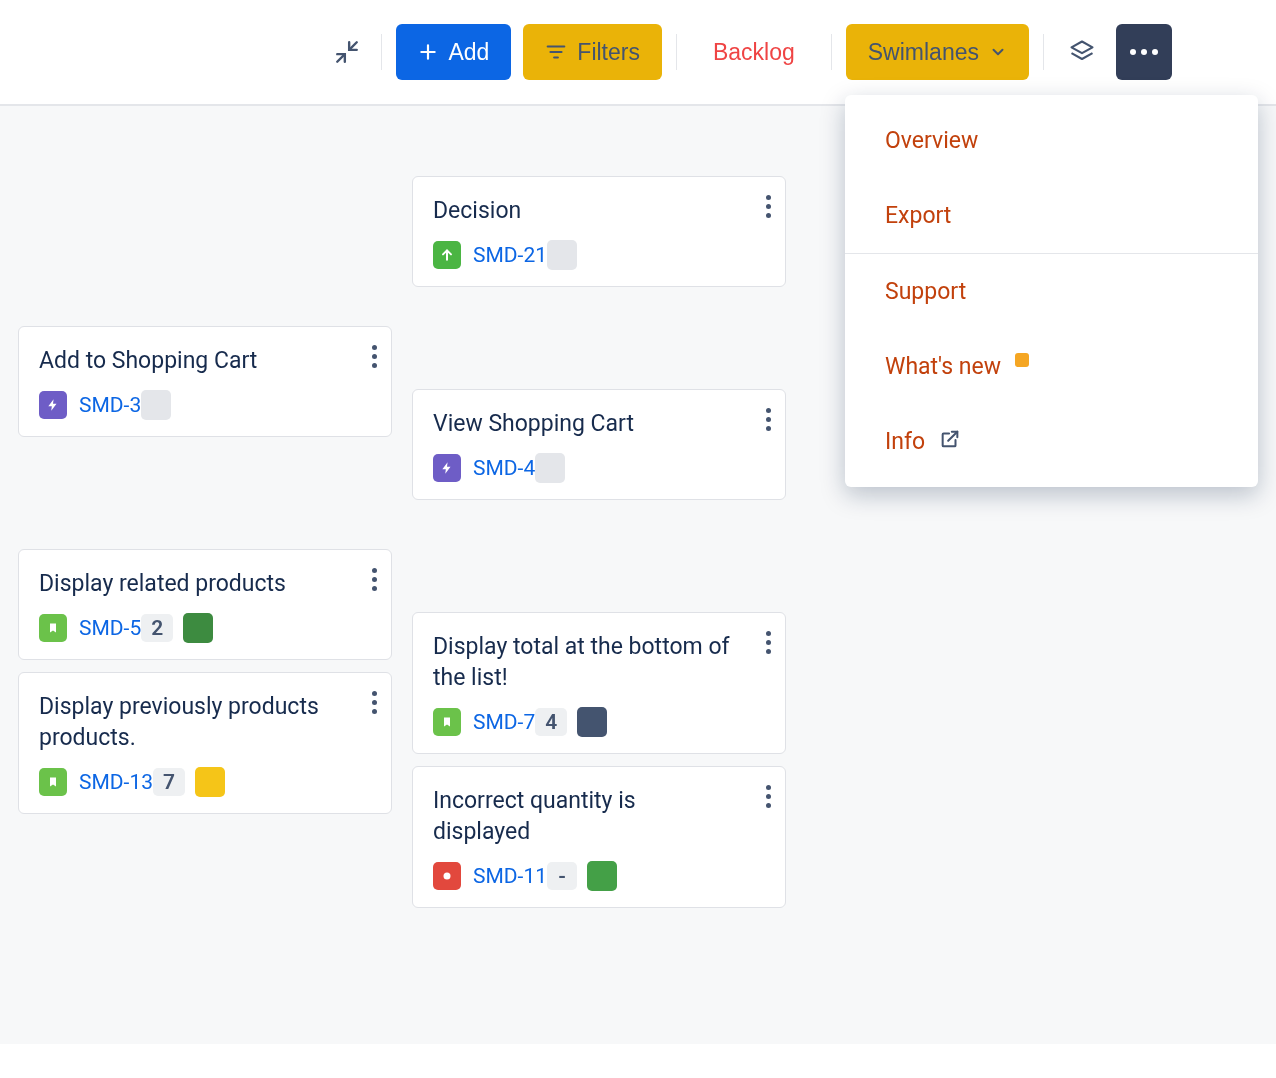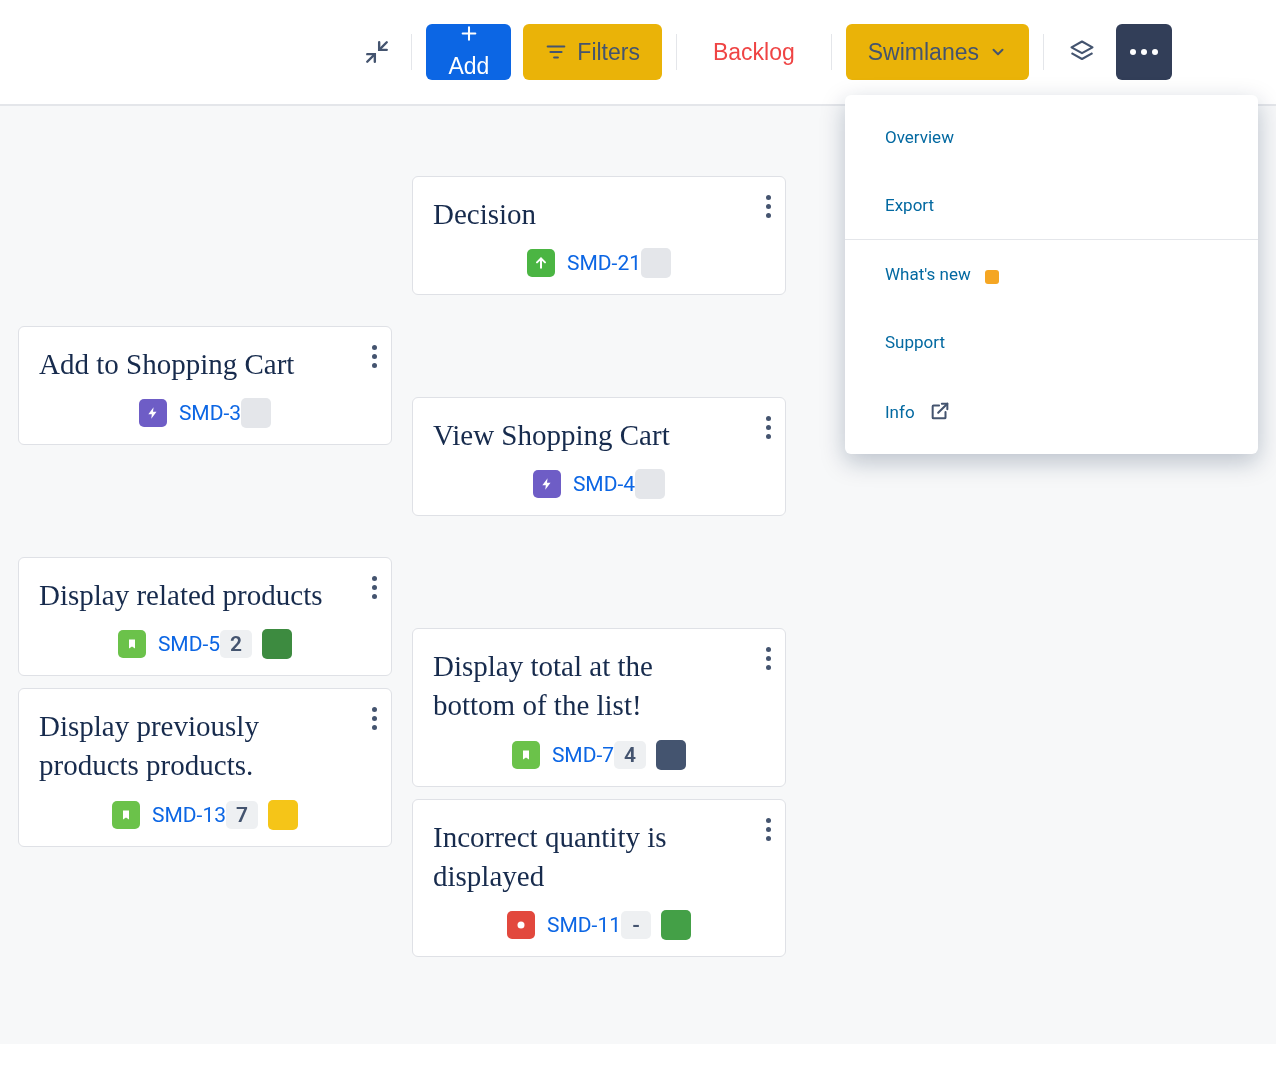--- a/index.html
+++ b/index.html
@@ -27,21 +27,21 @@
   }
   .vdiv {
     width:1px;height:36px;background:#e4e6ea;margin:0 14px;
   }
   .btn {
     display:flex;align-items:center;gap:10px;
     height:56px;padding:0 22px;
     border-radius:6px;font-size:23px;font-weight:500;
     cursor:pointer;border:none;background:transparent;
   }
-  .btn-primary { background:#0c66e4;color:#fff;flex-direction:column; }
+  .btn-primary { background:#0c66e4;color:#fff; }
   .btn-soft { background:#eab308;color:#44546f; }
   .btn-plain { color:#ef4444; }
   .btn-icon-dark { background:#323e58;color:#fff;width:56px;height:56px;justify-content:center;padding:0;border-radius:6px;}
   .layers-btn {width:48px;height:48px;display:flex;align-items:center;justify-content:center;cursor:pointer;}
   .chev-down{display:inline-block}
 
   .board-area{
     background:#f7f8f9;
     border-top:2px solid #e4e6ea;
     position:relative;
@@ -53,45 +53,45 @@
     top:95px;right:18px;
     width:413px;
     background:#fff;
     border-radius:6px;
     box-shadow:0 8px 24px rgba(9,30,66,0.25);
     overflow:hidden;
     z-index:50;
     padding:8px 0;
   }
   .dropdown .opt{
-    padding:24px 40px;font-size:17px;color:#0369a1;cursor:pointer;
-    display:flex;align-items:flex-end;gap:14px;
+    padding:24px 40px;font-size:23px;color:#c2410c;cursor:pointer;
+    display:flex;align-items:flex-start;gap:14px;
   }
   .dropdown .opt.hover{background:#f1f2f4;}
   .dropdown .sep{height:1px;background:#e4e6ea;margin:0;}
   .orange-dot{width:14px;height:14px;background:#f5a623;border-radius:3px;display:inline-block;}
 
   .cols{display:flex;gap:20px;}
   .col{width:374px;display:flex;flex-direction:column;gap:12px;}
   .row-gap-top{height:190px;}
   .row-gap-mid{height:88px;}
 
   .card{
     background:#fff;border:1px solid #dfe1e6;border-radius:6px;
     padding:18px 20px 16px 20px;
     position:relative;
   }
-  .card-title{font-size:29px;color:#172b4d;line-height:1.35;margin-right:34px;font-family:Liberation Serif, serif;}
+  .card-title{font-size:23px;color:#172b4d;line-height:1.35;margin-right:34px;}
   .card-more{position:absolute;top:18px;right:14px;cursor:pointer;}
   .dots-v{display:flex;flex-direction:column;gap:4px;}
   .dots-v span{width:5px;height:5px;background:#44546f;border-radius:50%;}
   .dots-h{display:flex;gap:5px;}
   .dots-h span{width:6px;height:6px;background:#fff;border-radius:50%;}
 
-  .card-bottom{display:flex;align-items:center;justify-content:center;margin-top:14px;}
+  .card-bottom{display:flex;align-items:center;justify-content:flex-start;margin-top:14px;}
   .card-left{display:flex;align-items:center;gap:12px;}
   .type-icon{width:28px;height:28px;border-radius:5px;display:flex;align-items:center;justify-content:center;flex-shrink:0;}
   .type-green{background:#4bb543;}
   .type-green2{background:#6bc24a;}
   .type-purple{background:#6e5dc6;}
   .type-red{background:#e2483d;}
   .type-blue{background:#1d9bf0;}
   .issue-key{color:#0c66e4;font-size:21px;font-weight:400;}
   .card-right{display:flex;align-items:center;gap:10px;}
   .count-box{background:#eef0f2;border-radius:5px;padding:2px 10px;font-size:21px;font-weight:600;color:#44546f;min-width:30px;text-align:center;}
@@ -173,25 +173,25 @@
 
 <div class="dropdown">
   <div class="opt">
       <span>Overview</span>
     </div>
   <div class="opt">
       <span>Export</span>
     </div>
   <div class="sep"></div>
   <div class="opt">
+      <span>Support</span>
+    </div>
+  <div class="opt">
       <span>What's new</span> 
       <span class="orange-dot"></span>
-    </div>
-  <div class="opt">
-      <span>Support</span>
     </div>
   <div class="opt">
     <span>Info</span>
     <svg width="22" height="22" viewBox="0 0 24 24" fill="none" stroke="#44546f" stroke-width="2.2" stroke-linecap="round" stroke-linejoin="round">
         <path d="M18 13v6a1 1 0 0 1-1 1H5a1 1 0 0 1-1-1V7a1 1 0 0 1 1-1h6"></path>
         <path d="M14 4h6v6"></path>
         <path d="M10 14L20 4"></path>
       </svg>
   </div>
 </div>

